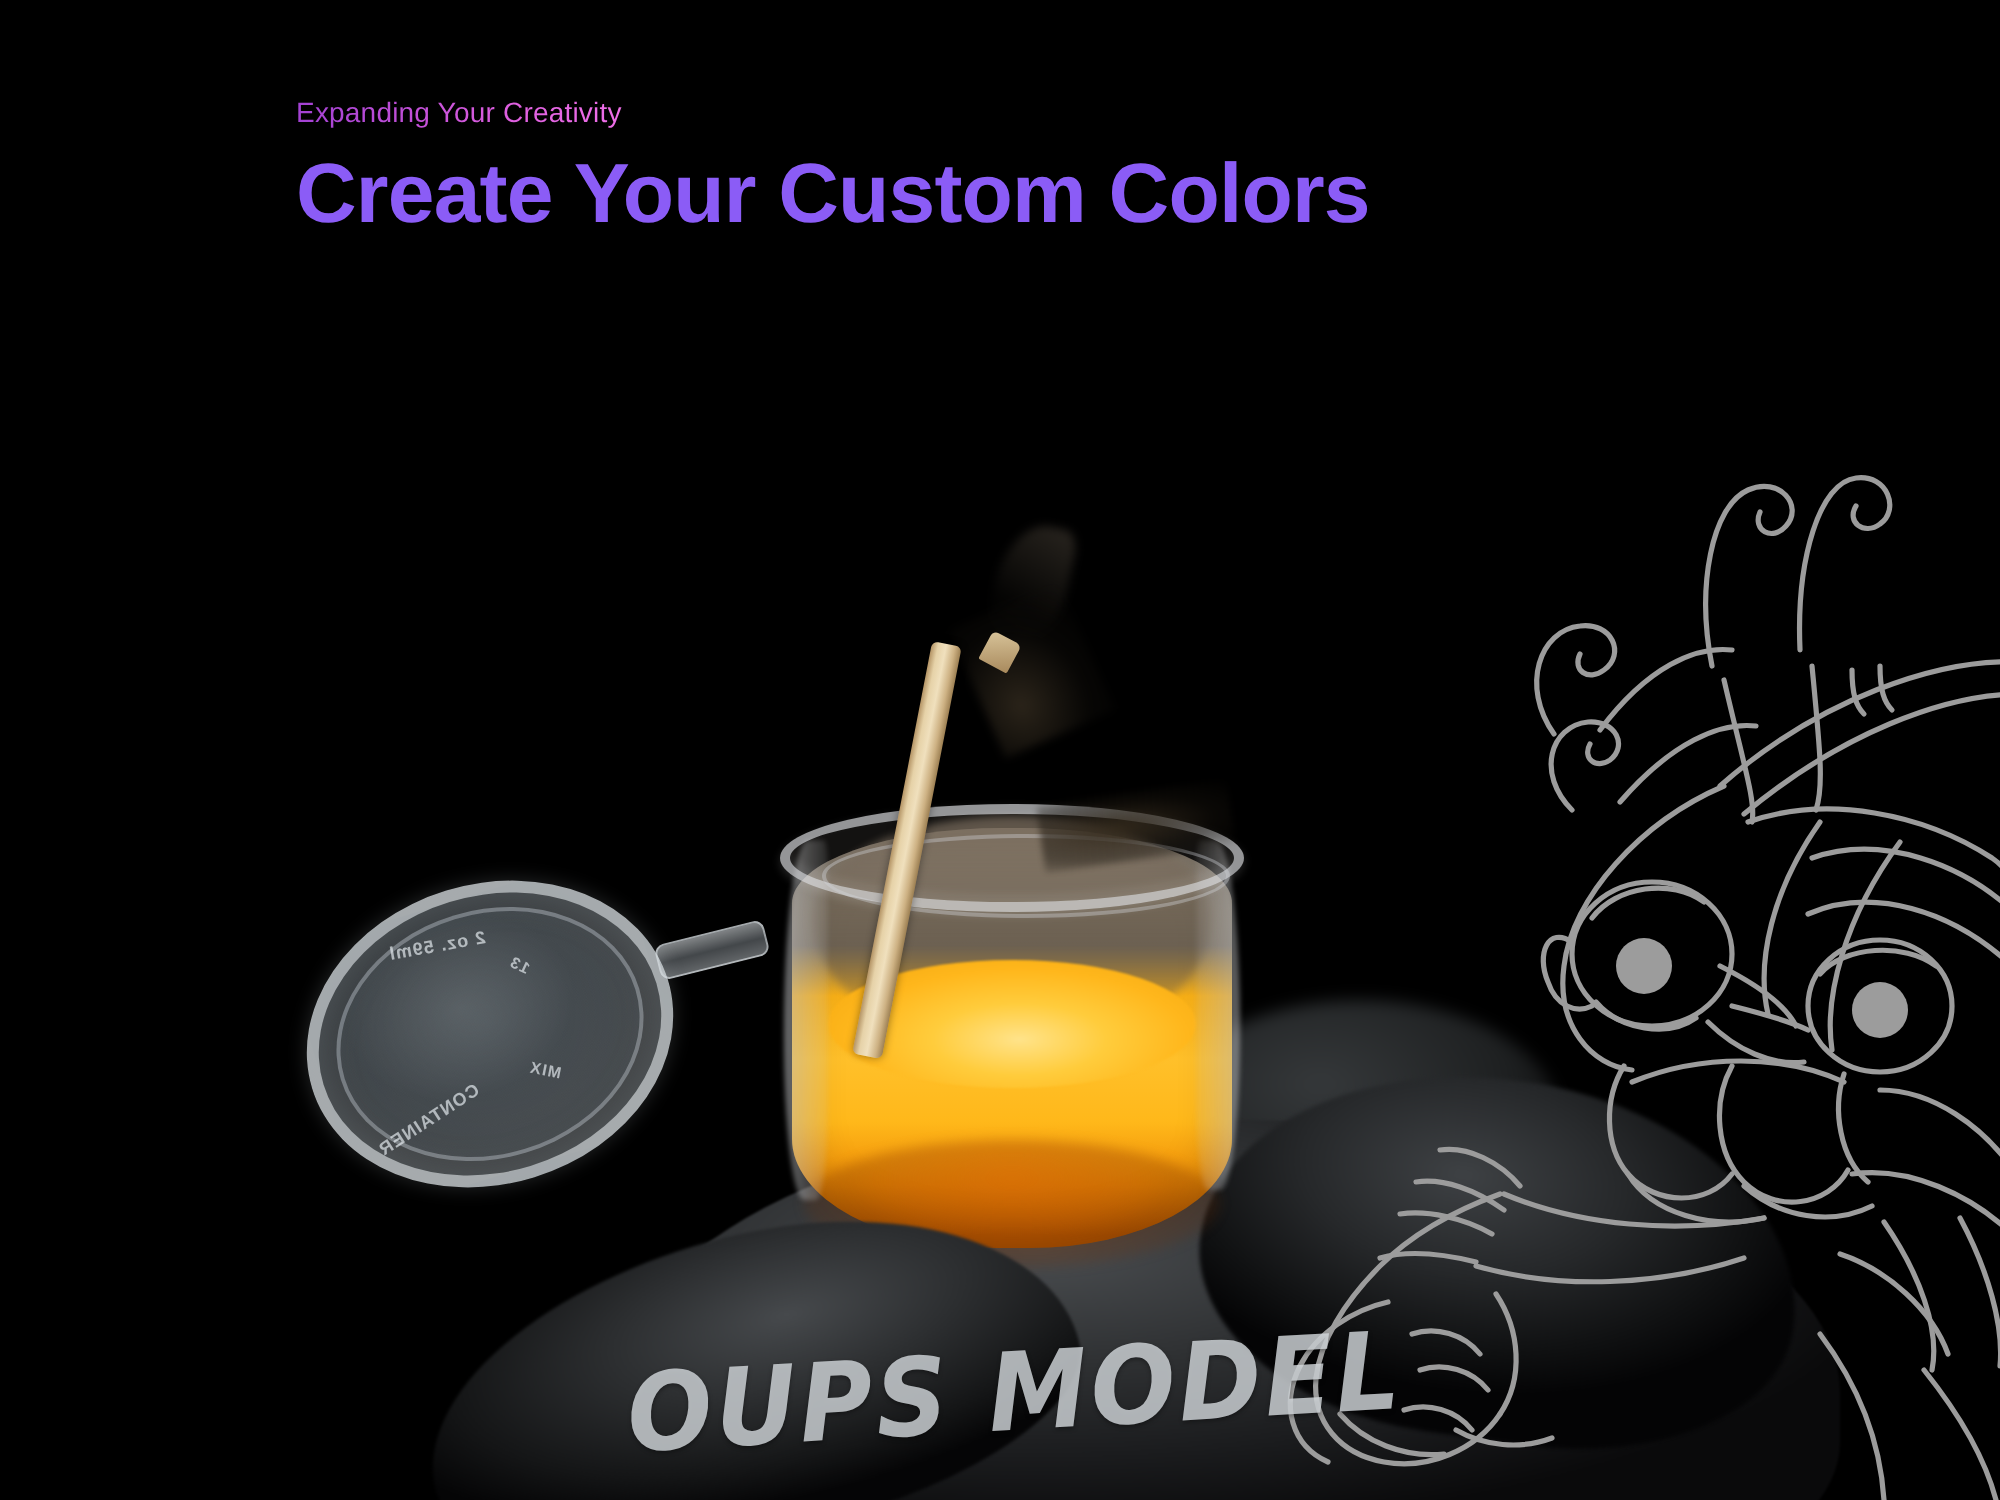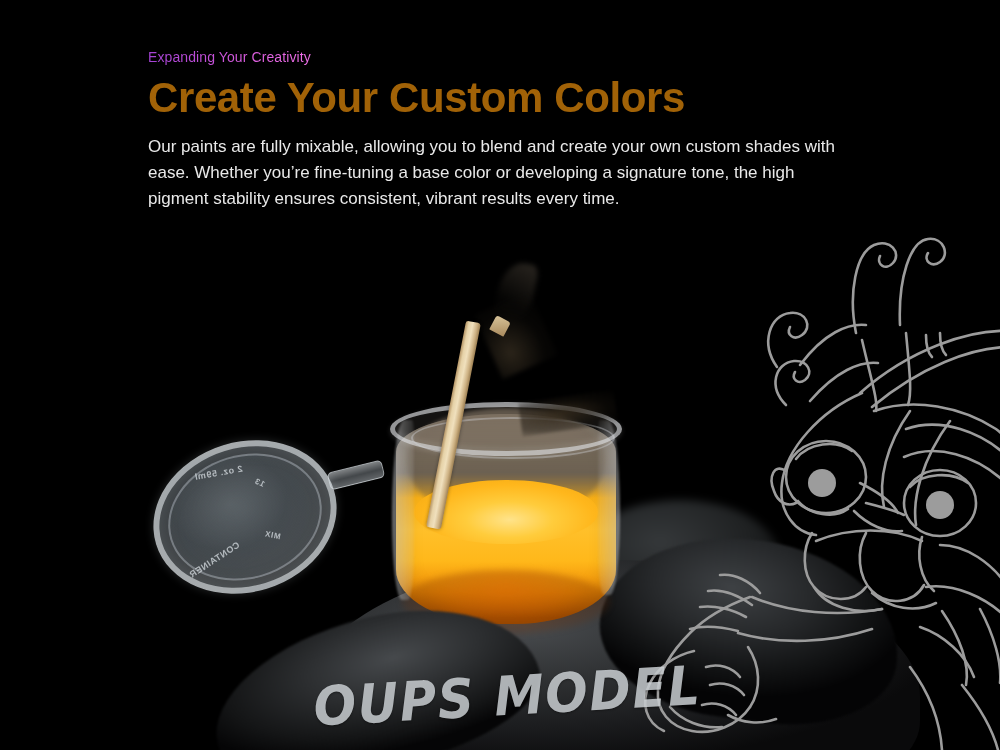--- a/index.html
+++ b/index.html
@@ -34,21 +34,21 @@
     background: linear-gradient(90deg, #a342d4 0%, #c14fd8 35%, #de5fe0 65%, #ef6fe8 100%);
     -webkit-background-clip: text;
     background-clip: text;
     color: transparent;
     -webkit-text-fill-color: transparent;
     display: inline-block;
   }
   .headline {
     font-size: 42px;
     font-weight: 700;
-    color: #a16207;
+    color: #8b5cf6;
     letter-spacing: -0.4px;
     line-height: 1.08;
     margin: 0 0 14px 0;
     white-space: nowrap;
   }
   .body-copy {
     font-size: 17px;
     font-weight: 400;
     color: #e9e9e9;
     line-height: 1.53;
@@ -501,16 +501,15 @@
     </svg>
   </div>
 
   <div class="watermark">OUPS MODEL</div>
 
   <div class="text-block">
     <div>
       <span class="eyebrow">Expanding Your Creativity</span>
     </div>
     <h1 class="headline">Create Your Custom Colors</h1>
-    <p class="body-copy">Our paints are fully mixable, allowing you to blend and create your own custom shades with ease. Whether you’re fine-tuning a base color or developing a signature tone, the high pigment stability ensures consistent, vibrant results every time.</p>
   </div>
 
 </div>
 
 </body></html>

